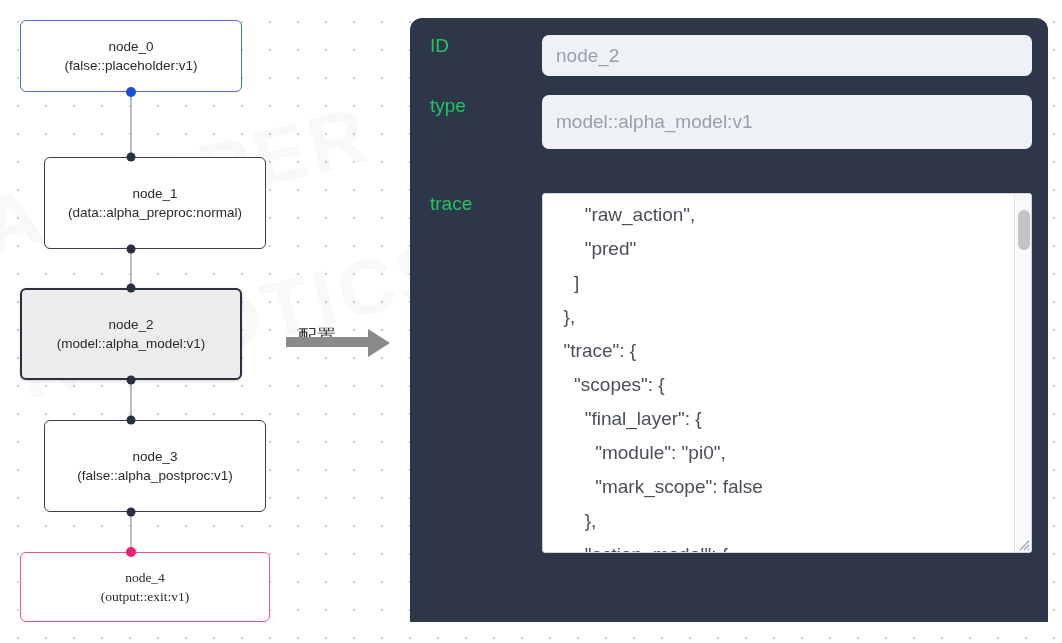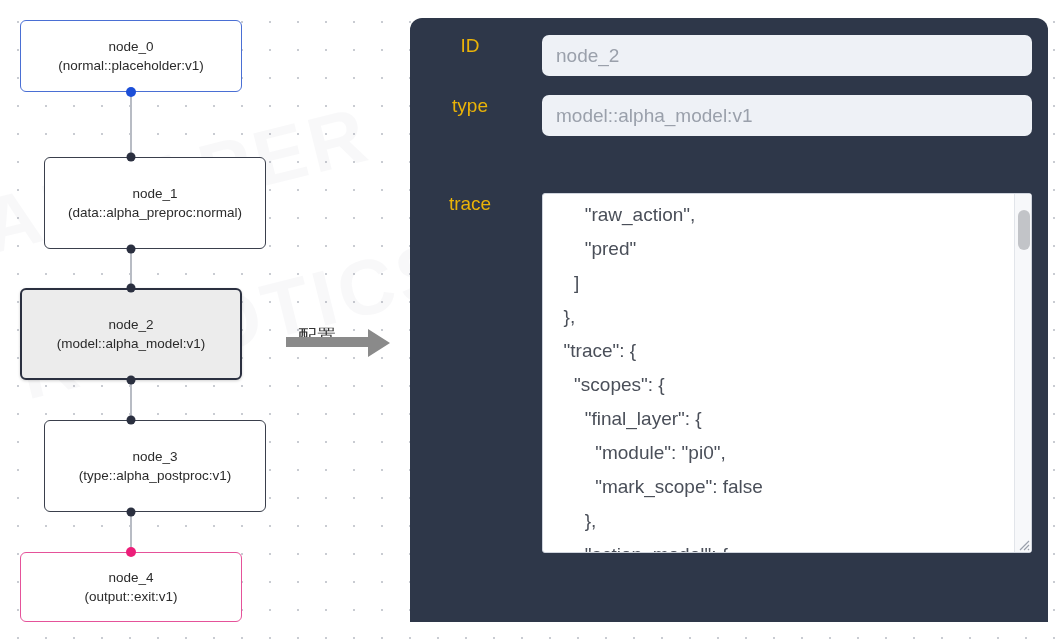--- a/index.html
+++ b/index.html
@@ -114,23 +114,23 @@
     z-index: 10;
     overflow: hidden;
   }
 
   .row {
     position: absolute;
     display: flex;
     align-items: flex-start;
   }
   .flabel {
-    color: #eab308;
+    color: #22c55e;
     font-size: 19px;
-    text-align: center;
+    text-align: left;
     width: 112px;
     flex: 0 0 112px;
     padding-right: 32px;
     box-sizing: border-box;
     user-select: none;
   }
   .field {
     box-sizing: border-box;
     background: #eef1f6;
     border: none;
@@ -140,21 +140,21 @@
     font-family: "Liberation Sans", sans-serif;
     padding: 0 14px;
     outline: none;
   }
 
   #row-id   { left: 20px; top: 17px;  }
   #row-type { left: 20px; top: 77px;  }
   #row-cfg  { left: 20px; top: 175px; }
 
   #id-input   { width: 490px; height: 41px; line-height: 41px; }
-  #type-input { width: 490px; height: 41px; line-height: 41px; }
+  #type-input { width: 490px; height: 54px; line-height: 41px; }
 
   #config-wrap {
     position: relative;
     width: 490px; height: 360px;
   }
   #config-area {
     box-sizing: border-box;
     width: 490px; height: 360px;
     background: #ffffff;
     border: 1px solid #cfd4dd;
@@ -216,46 +216,46 @@
   <div id="watermark">AI PAPER
 ROBOTICS</div>
 
   <div class="edge" style="left:130.2px; top:92px; height:65px;"></div>
   <div class="edge" style="left:130.2px; top:249px; height:39px;"></div>
   <div class="edge" style="left:130.2px; top:380px; height:40px;"></div>
   <div class="edge" style="left:130.2px; top:512px; height:40px;"></div>
 
   <div class="node input" style="left:20px; top:20px; width:222px; height:72px;">
     <span class="nlabel">node_0
-(normal::placeholder:v1)</span>
+(false::placeholder:v1)</span>
   </div>
   <div class="handle blue" style="left:131px; top:92px;"></div>
 
   <div class="node plain" style="left:20px; top:157px; width:222px; height:92px;">
     <span class="nlabel">node_1
 (data::alpha_preproc:normal)</span>
   </div>
   <div class="handle" style="left:131px; top:157px;"></div>
   <div class="handle" style="left:131px; top:249px;"></div>
 
   <div class="node selected" style="left:20px; top:288px; width:222px; height:92px;">
     <span class="nlabel">node_2
 (model::alpha_model:v1)</span>
   </div>
   <div class="handle" style="left:131px; top:288px;"></div>
   <div class="handle" style="left:131px; top:380px;"></div>
 
   <div class="node plain" style="left:20px; top:420px; width:222px; height:92px;">
     <span class="nlabel">node_3
-(type::alpha_postproc:v1)</span>
+(false::alpha_postproc:v1)</span>
   </div>
   <div class="handle" style="left:131px; top:420px;"></div>
   <div class="handle" style="left:131px; top:512px;"></div>
 
-  <div class="node output" style="left:20px; top:552px; width:222px; height:70px;">
+  <div class="node output" style="left:20px; top:552px; width:250px; height:70px;font-family:Liberation Serif, serif;">
     <span class="nlabel">node_4
 (output::exit:v1)</span>
   </div>
   <div class="handle pink" style="left:131px; top:552px;"></div>
 
 </div>
 
 <div id="annotation">
   <div class="atext">配置</div>
   <svg width="112" height="34" viewBox="0 0 112 34">

